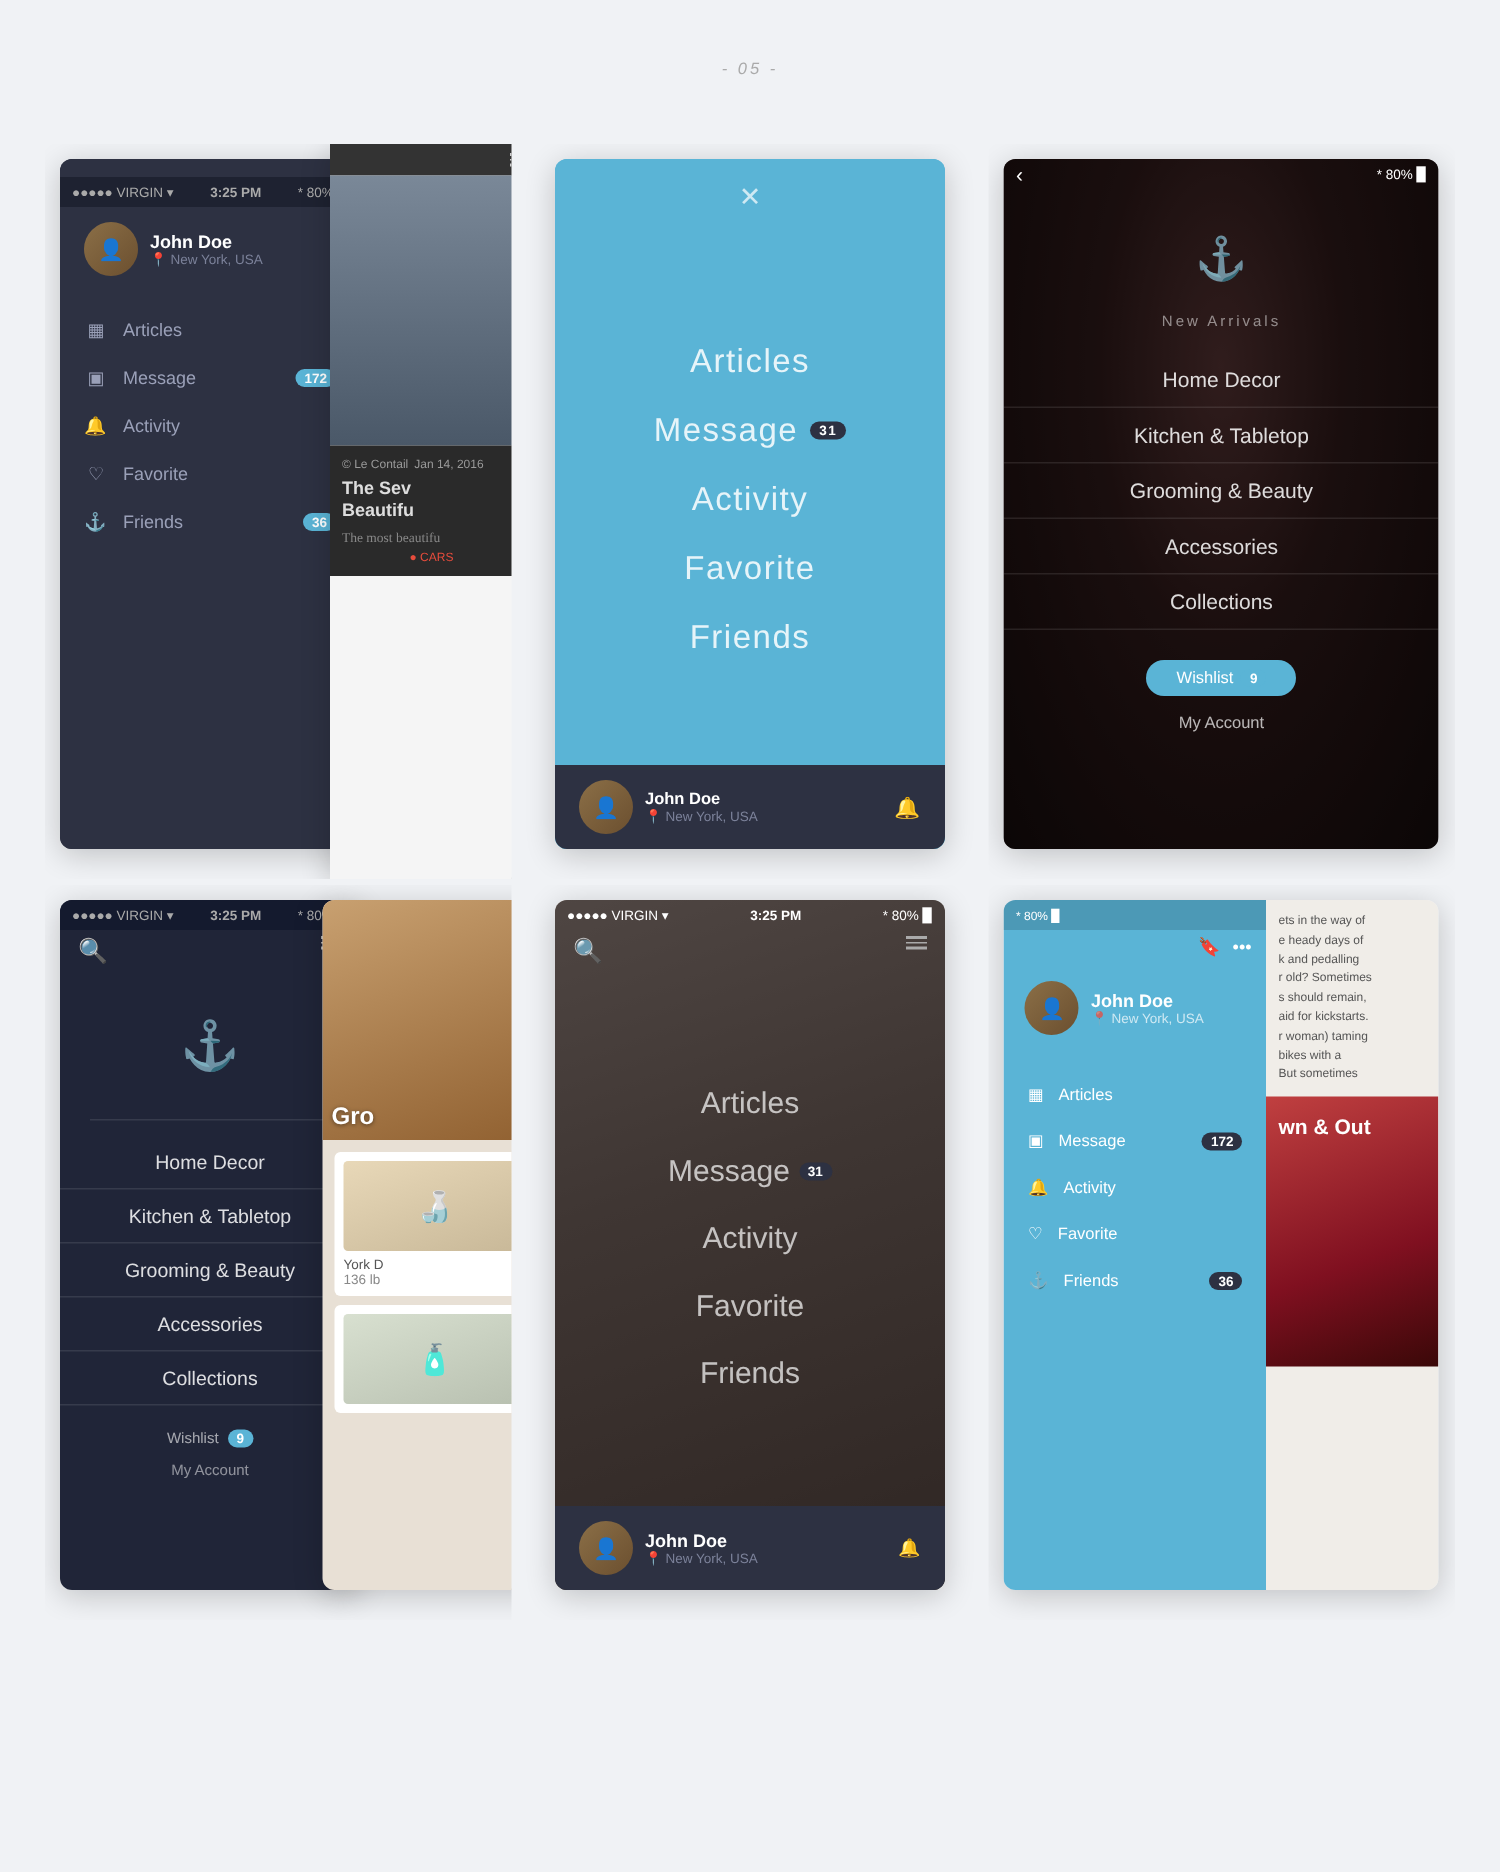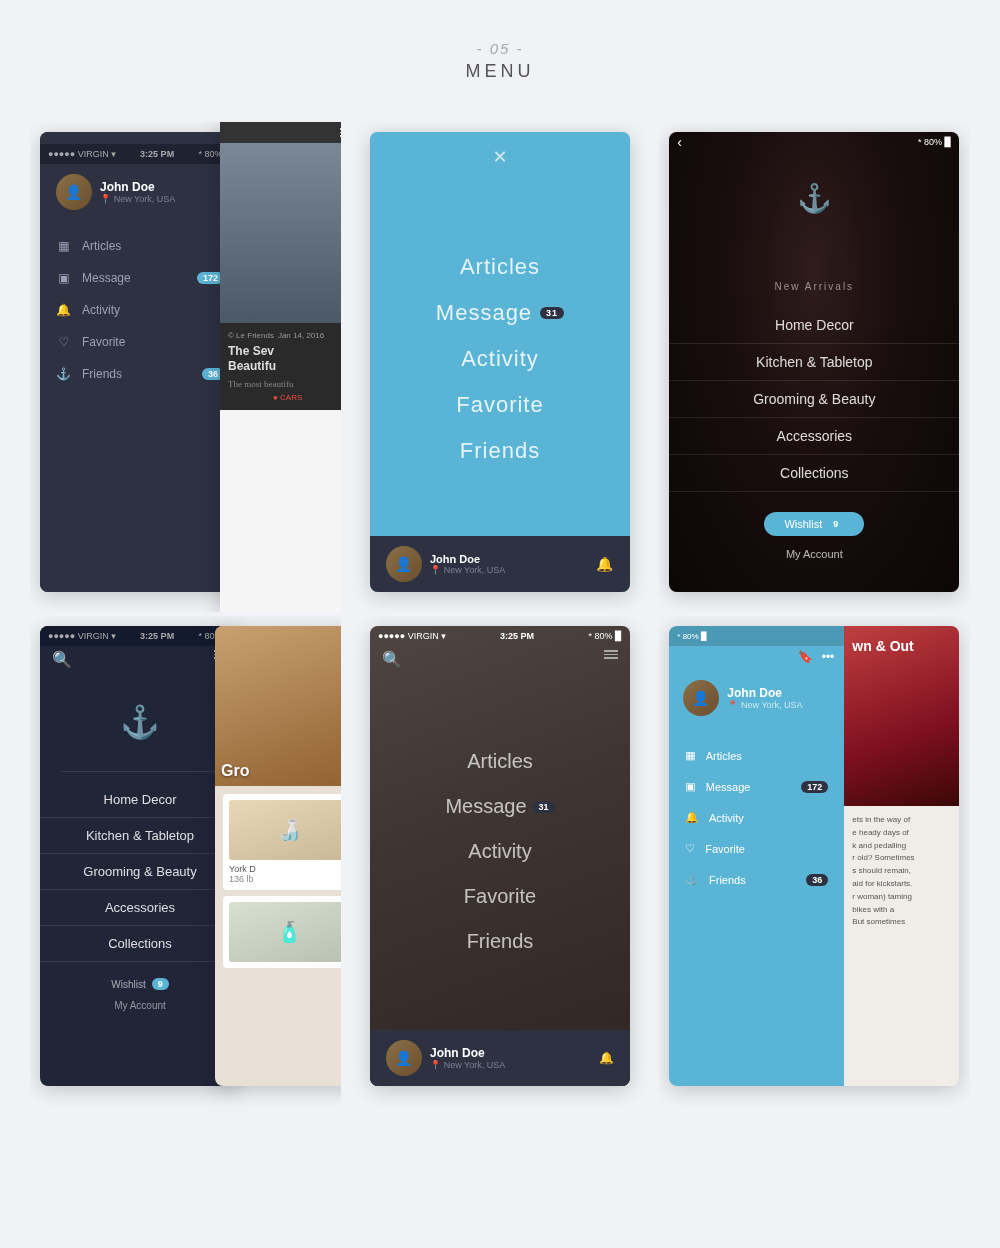--- a/index.html
+++ b/index.html
@@ -8,21 +8,21 @@
       font-family: 'Helvetica Neue', Helvetica, Arial, sans-serif;
       width: 1000px;
       min-height: 1248px;
     }
 
     .page-header {
       text-align: center;
       padding: 40px 0 20px;
     }
     .page-header .sub-label {
-      font-size: 15px;
+      font-size: 11px;
       color: #aaa;
       letter-spacing: 2px;
       margin-bottom: 4px;
       font-style: italic;
     }
     .page-header .main-title {
       font-size: 18px;
       color: #555;
       letter-spacing: 4px;
       font-weight: 300;
@@ -314,21 +314,20 @@
     }
 
     
     .back-arrow { font-size: 14px; }
   </style>
 </head>
 <body>
 
 <div class="page-header">
   <div class="sub-label">- 05 -</div>
-  <div class="main-title">MENU</div>
 </div>
 
 <div class="grid">
 
   <div class="phone-wrapper">
 
     <div class="phone-screen s1-main">
       <div class="dark-sidebar">
         <div class="status-bar dark">
           <span>●●●●● VIRGIN ▾</span>
@@ -371,21 +370,21 @@
       <div style="padding:6px; background:#333; color:#ccc; font-size:9px; display:flex; justify-content:flex-end;">
         <div class="hamburger">
           <span style="background:#ccc;"></span>
           <span style="background:#ccc;"></span>
           <span style="background:#ccc;"></span>
         </div>
       </div>
       <div class="content-panel-img" style="background: linear-gradient(180deg, #7a8898 0%, #4a5868 100%);"></div>
       <div style="background:#2a2a2a; padding:8px;">
         <div class="article-source" style="color:#999;">
-          <span>© Le Friends</span>
+          <span>© Le Contail</span>
           <span>Jan 14, 2016 </span>
         </div>
         <div class="article-title" style="color:#ddd; font-size:12px;">The Sev<br>Beautifu</div>
         <div class="article-sub" style="color:#888;font-family:Liberation Serif, serif;">The most beautifu</div>
         <div class="article-tag">● CARS</div>
       </div>
     </div>
   </div>
 
   <div class="phone-wrapper">
@@ -429,21 +428,21 @@
       <div class="photo-bg" style="background: radial-gradient(ellipse at 50% 30%, #6b4040 0%, #3a2020 40%, #1a0f0f 100%);">
         <div class="photo-bg-overlay"></div>
         <div style="position:relative; z-index:2; background:transparent;">
           <div class="status-bar">
             <span class="back-arrow">‹</span>
             <span class="right">* 80% ▉</span>
           </div>
         </div>
         <div class="dark-overlay-menu">
           <div class="anchor-icon">⚓</div>
-          <div style="color:rgba(255,255,255,0.5); font-size:10px; letter-spacing:2px; margin-bottom:15px;margin-top:46px;">New Arrivals</div>
+          <div style="color:rgba(255,255,255,0.5); font-size:10px; letter-spacing:2px; margin-bottom:15px;">New Arrivals</div>
           <div class="overlay-menu-item">Home Decor</div>
           <div class="overlay-menu-item">Kitchen &amp; Tabletop</div>
           <div class="overlay-menu-item">Grooming &amp; Beauty</div>
           <div class="overlay-menu-item">Accessories</div>
           <div class="overlay-menu-item">Collections</div>
           <button class="wishlist-btn">
             <span>Wishlist</span>
             <span class="badge">9</span>
           </button>
           <div class="my-account-link">My Account</div>
@@ -586,31 +585,31 @@
           </div>
           <div class="menu-item" style="color:#fff; font-size:11px;">
             <span>⚓</span>
             <span>Friends</span>
             <span class="badge" style="background:#2d3142;">36</span>
           </div>
         </div>
       </div>
 
       <div style="flex:1; background:#f0ede8; overflow:hidden; position:relative;">
-        <div style="height:180px; background:linear-gradient(160deg, #c04040 0%, #801020 60%, #3a0808 100%); position:relative;">
-          <div style="position:absolute; top:8px; font-size:14px; font-weight:700; color:#fff; padding:4px 8px; width:100%;">wn &amp; Out</div>
-        </div>
         <div style="padding:8px; font-size:8px; color:#555; line-height:1.6;">
           ets in the way of<br>
           e heady days of<br>
           k and pedalling<br>
           r old? Sometimes<br>
           s should remain,<br>
           aid for kickstarts.<br>
           r woman) taming<br>
           bikes with a<br>
           But sometimes
         </div>
+        <div style="height:180px; background:linear-gradient(160deg, #c04040 0%, #801020 60%, #3a0808 100%); position:relative;">
+          <div style="position:absolute; top:8px; font-size:14px; font-weight:700; color:#fff; padding:4px 8px; width:100%;">wn &amp; Out</div>
+        </div>
       </div>
     </div>
   </div>
 
 </div>
 
 </body></html>

